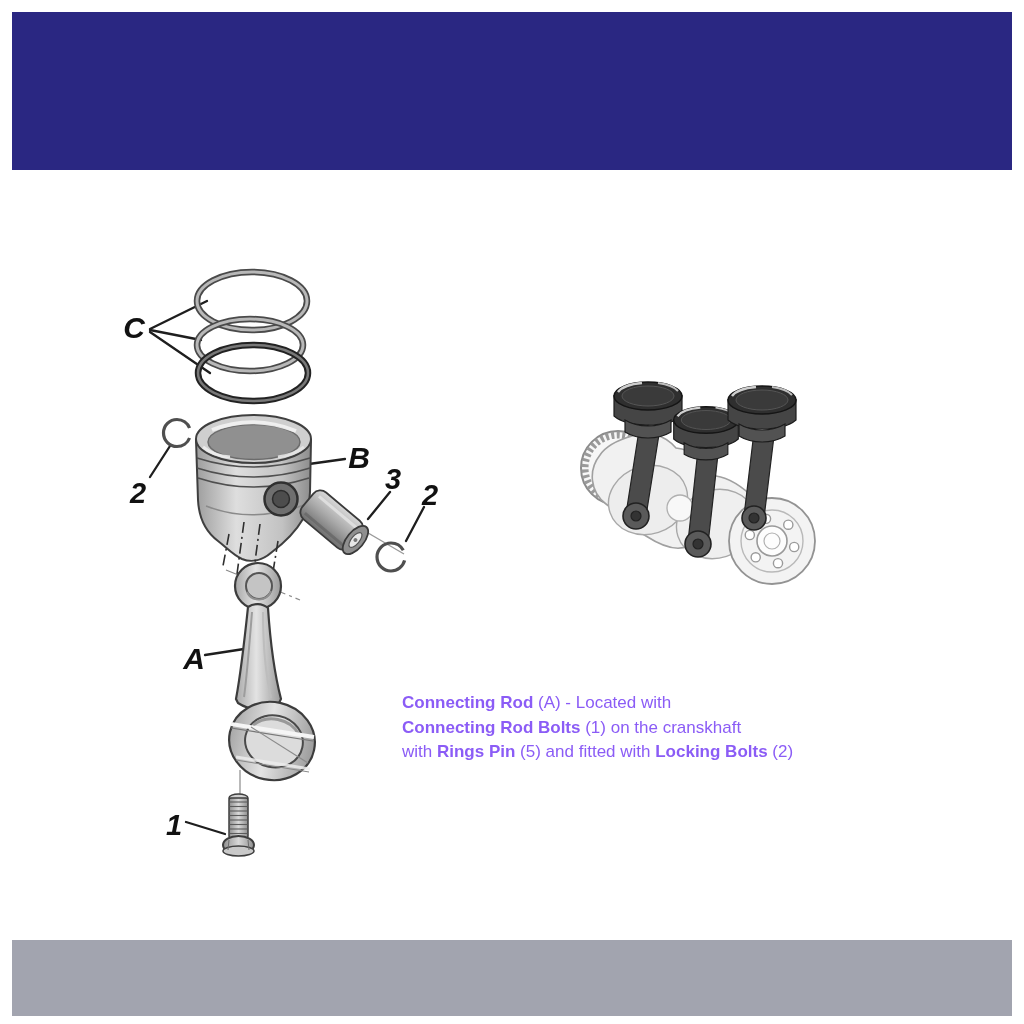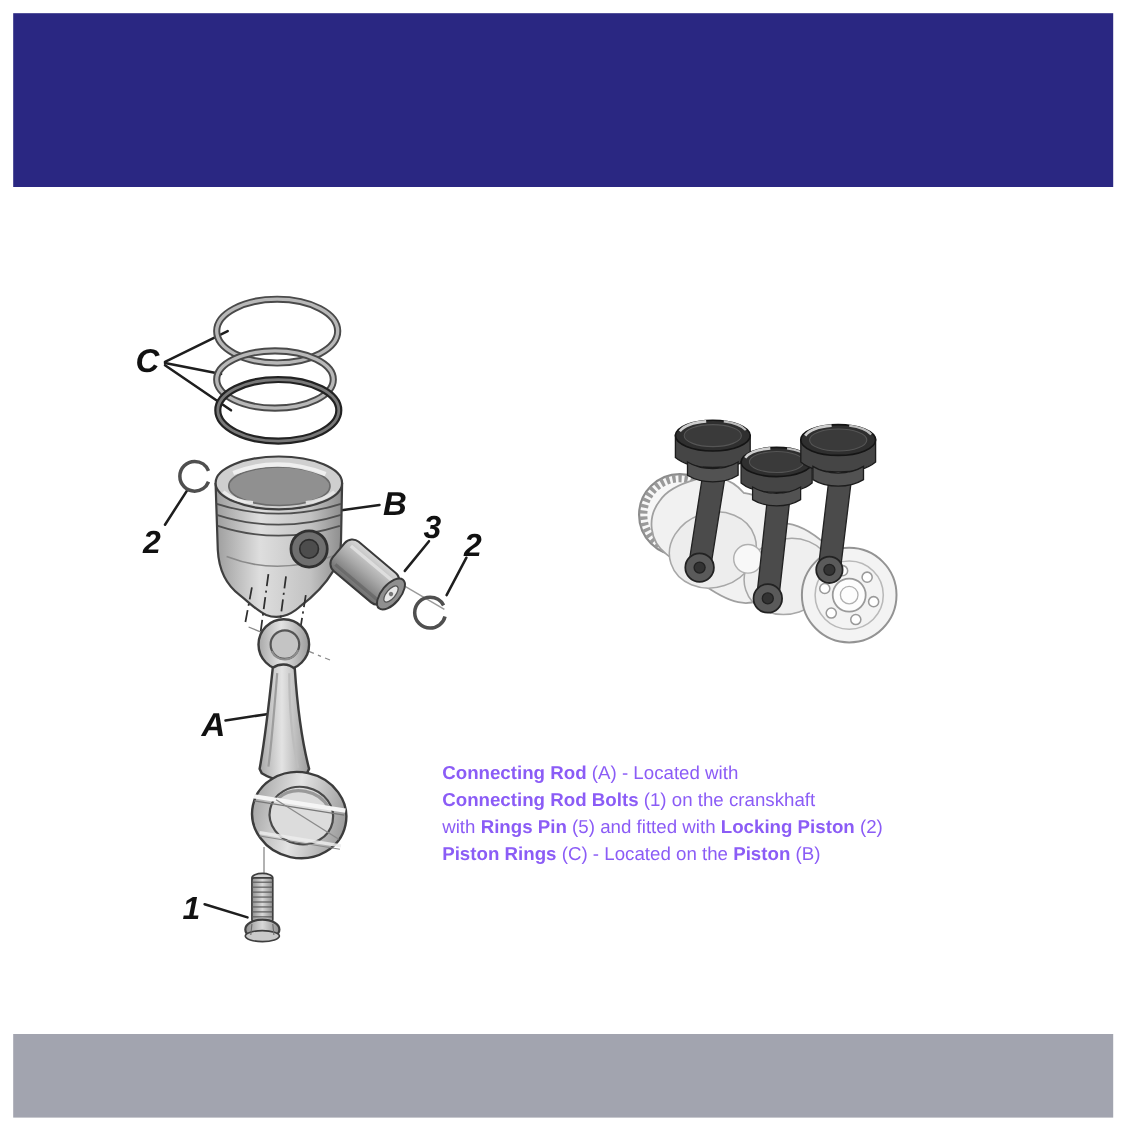--- a/index.html
+++ b/index.html
@@ -224,16 +224,15 @@
         <path d="M-30 -4 A32 13 0 0 1 -6 -13" stroke="#cfcfcf" stroke-width="2.5" fill="none"></path>
         <path d="M10 -13 A32 13 0 0 1 30 -5" stroke="#bdbdbd" stroke-width="2" fill="none"></path>
         <path d="M-23 24 L-23 36 C-10 44 10 44 23 36 L23 24 C10 32 -10 32 -23 24 Z" fill="#525252" stroke="#1c1c1c" stroke-width="1.2"></path>
       </g>
     </g>
   </svg>
 
   <div class="desc">
       <div class="desc-line"><b>Connecting Rod</b><span> (A) - Located with</span></div>
       <div class="desc-line"><b>Connecting Rod Bolts</b><span> (1) on the cranskhaft</span></div>
-      <div class="desc-line"><span>with </span><b>Rings Pin</b><span> (5) and fitted with </span><b>Locking Piston</b><span> (2)</span></div>
-      <div class="desc-line"><b>Piston Rings</b><span> (C) - Located on the </span><b>Piston</b><span> (B)</span></div>
+      <div class="desc-line"><span>with </span><b>Rings Pin</b><span> (5) and fitted with </span><b>Locking Bolts</b><span> (2)</span></div>
     </div>
 </div>
 
 </body></html>

